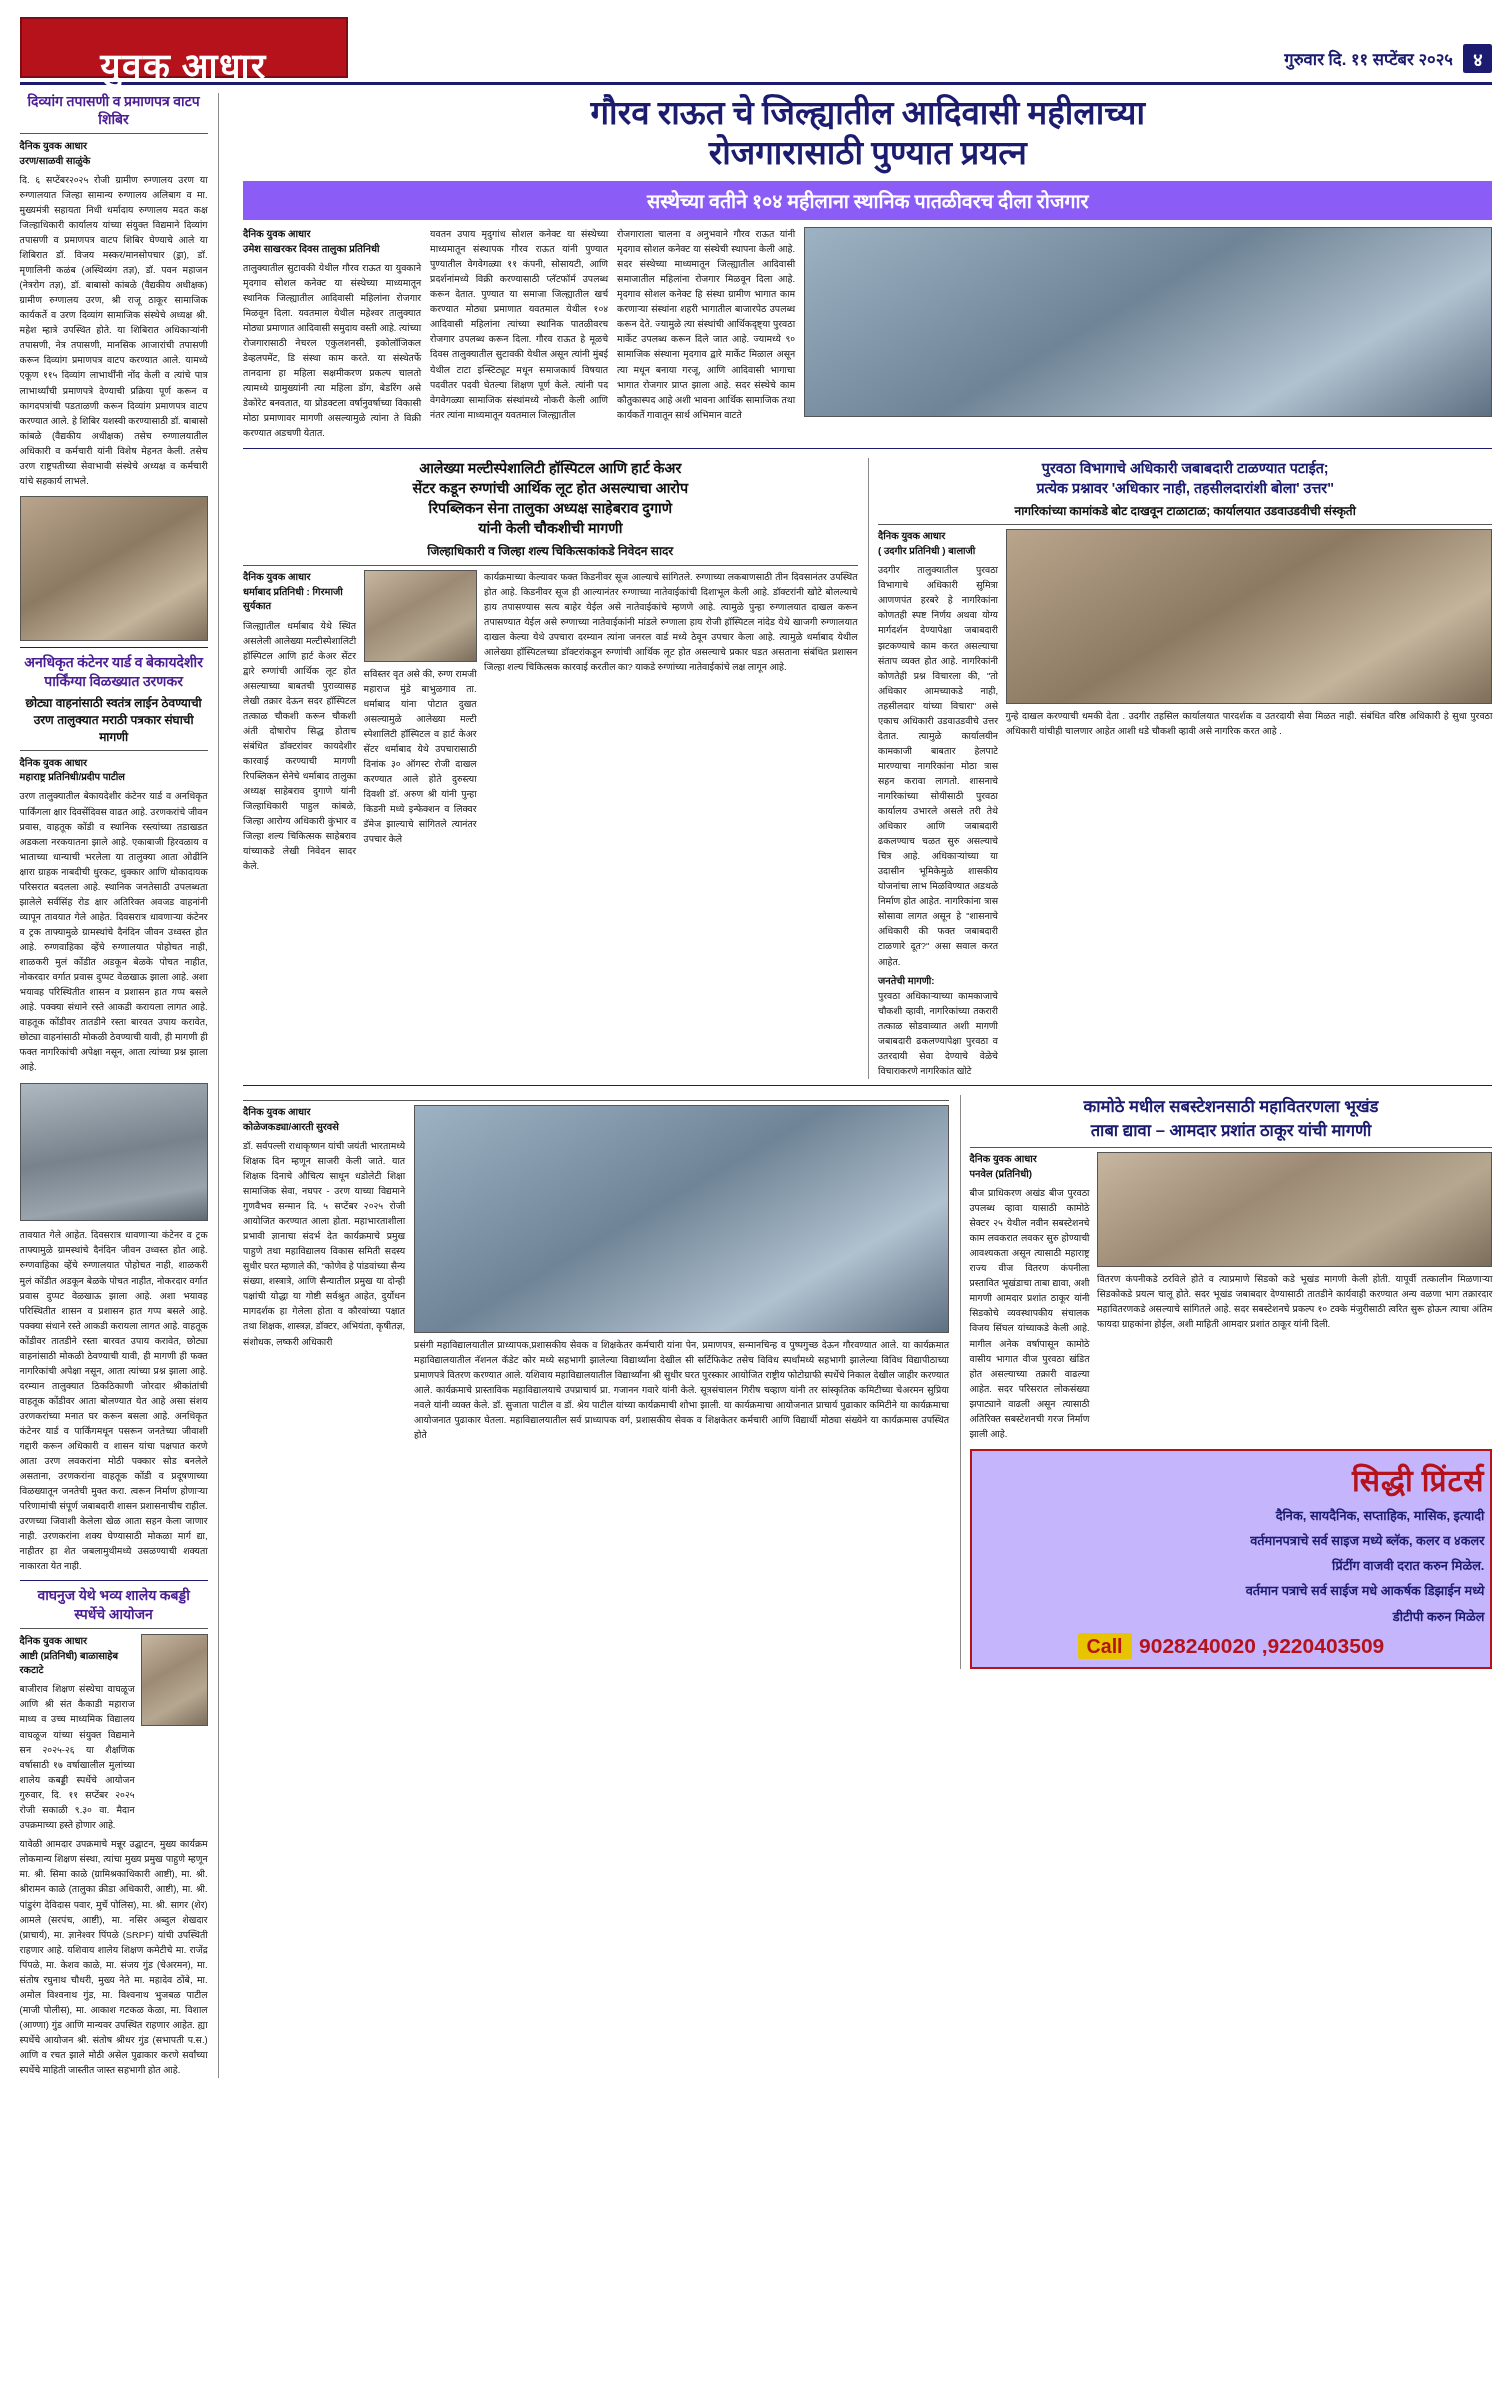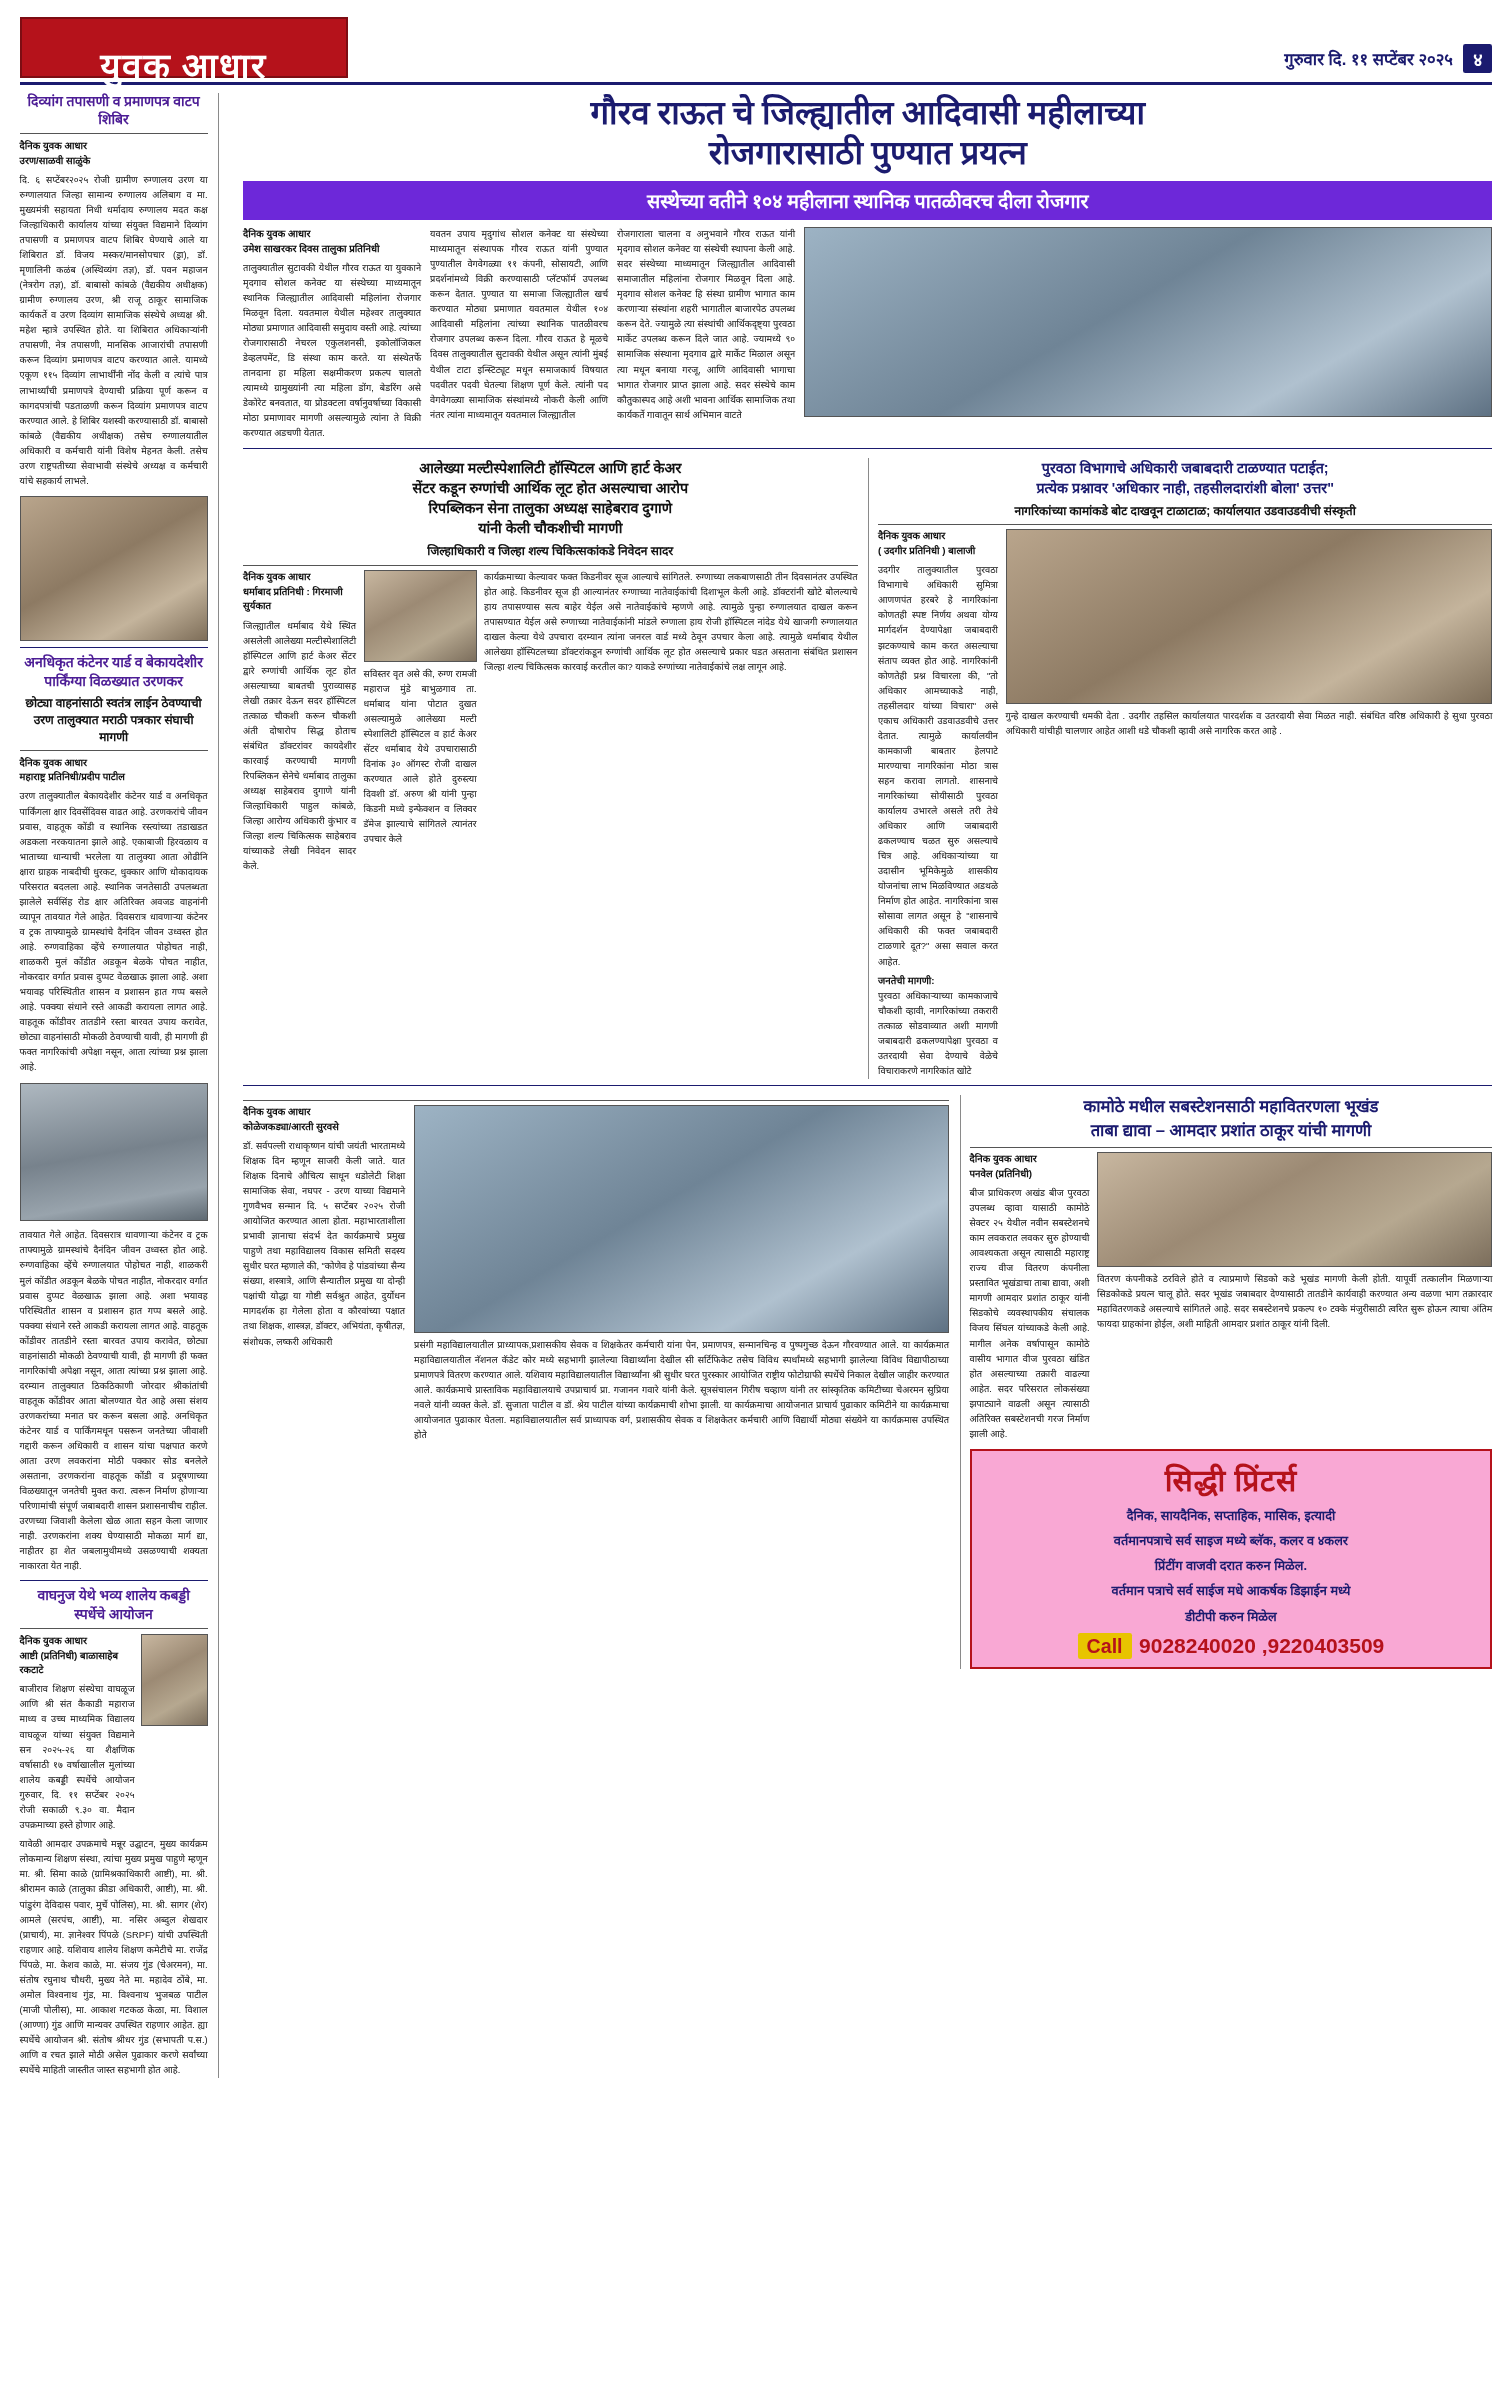--- a/index.html
+++ b/index.html
@@ -38,38 +38,38 @@
   .main-grid{display:flex;gap:10.5px;margin-top:7.5px;}
   .col-left{width:188px;}
   .col-rest{flex:1;}
   .vsep{border-left:0.8px solid #8a8a8a;}
   
   .lead-head{
     font-size:33px;font-weight:bold;color:#1b1b6f;text-align:center;line-height:1.22;
     font-family:"Liberation Serif",serif;
   }
   .lead-sub{
-    background:#6d28d9;color:#fff;text-align:center;font-size:19.6px;font-weight:bold;
+    background:#8b5cf6;color:#fff;text-align:center;font-size:19.6px;font-weight:bold;
     padding:6px 4.5px;margin-top:7.5px;font-family:"Liberation Serif",serif;
   }
   .lead-body{display:flex;gap:9px;margin-top:7.5px;}
   .lead-body .c{width:178px;}
   .lead-photo{flex:1;min-width:324px;height:188px;}
   
   .mid-grid{display:flex;gap:10.5px;margin-top:9px;}
   .mid-col{flex:1;}
   .mid-head{font-size:14.3px;font-weight:bold;color:#111;text-align:center;line-height:1.42;}
   .mid-head.blue{color:#1b1b6f;}
   
   .bot-grid{display:flex;gap:10.5px;margin-top:9px;}
   .big-script{
     font-size:27px;font-weight:bold;color:#111;text-align:center;line-height:1.25;font-family:"Liberation Serif",serif;
   }
   .big-script .accent{color:#1b1b6f;}
-  .ad-box{border:2.3px solid #b5121b;margin-top:7.5px;padding:7.5px 6px;text-align:center;background:#f9a8d4;}
+  .ad-box{border:2.3px solid #b5121b;margin-top:7.5px;padding:7.5px 6px;text-align:right;background:#c4b5fd;}
   .ad-title{font-size:30px;font-weight:bold;color:#b5121b;font-family:"Liberation Serif",serif;letter-spacing:0.8px;}
   .ad-line{font-size:12.8px;font-weight:bold;color:#1b1b6f;margin-top:6px;line-height:1.5;}
   .ad-call{display:flex;align-items:center;justify-content:center;gap:7.5px;margin-top:7.5px;}
   .ad-call .call{background:#e8c400;color:#b5121b;font-size:19.6px;font-weight:bold;padding:1.5px 9px;border-radius:2.3px;}
   .ad-call .num{color:#b5121b;font-size:21px;font-weight:bold;}
   .mb6{margin-bottom:4.5px;}
   .mt6{margin-top:4.5px;}
   .mt10{margin-top:7.5px;}
 </style>
 </head>

